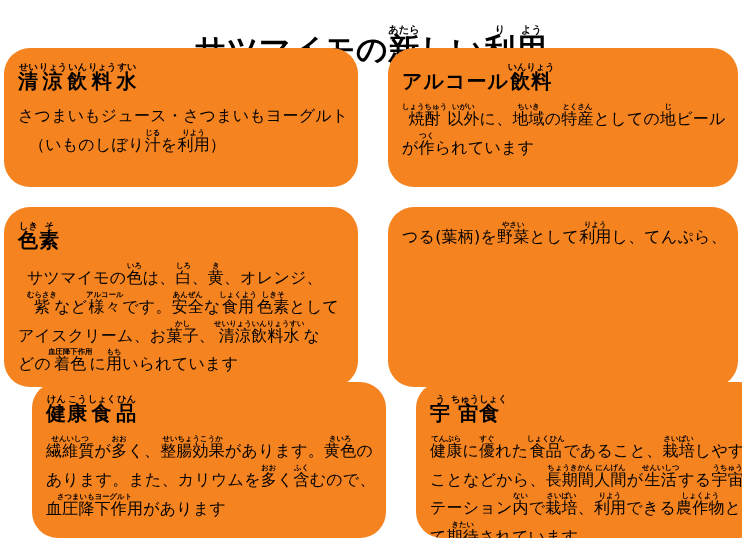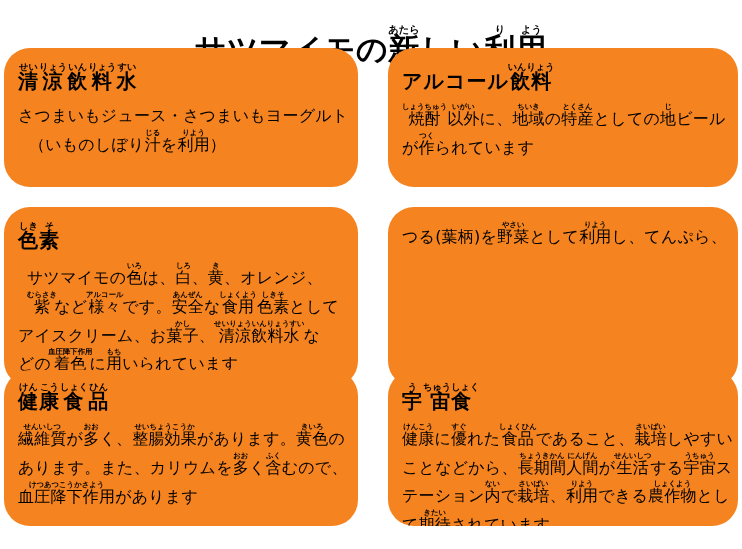--- a/index.html
+++ b/index.html
@@ -70,21 +70,21 @@
     color: #000000;
     box-sizing: border-box;
     overflow: hidden;
   }
 
   
   .col-left  { left: 0px;   width: 354px; }
   .col-right { left: 384px; width: 350px; }
   .row-1 { top: 0px;   height: 139px; }
   .row-2 { top: 159px; height: 180px; }
-  .row-3 { top: 322px; height: 156px; }
+  .row-3 { top: 334px; height: 156px; margin-left: 28px; }
 
   .card-inner {
     padding: 14px 10px 10px 14px;
   }
   .card-heading {
     font-size: 20px;
     font-weight: 700;
     line-height: 1.18;
     margin: 0 0 9px 0;
     letter-spacing: 1px;
@@ -157,30 +157,30 @@
         </div>
     </div>
   </section>
 
   <section class="card card-5 col-left row-3">
     <div class="card-inner">
       <h2 class="card-heading"><ruby>健<rt>けん</rt></ruby><ruby>康<rt>こう</rt></ruby><ruby>食<rt>しょく</rt></ruby><ruby>品<rt>ひん</rt></ruby></h2>
       <div class="card-body">
           <span class="body-line"><ruby>繊維質<rt>せんいしつ</rt></ruby>が<ruby>多<rt>おお</rt></ruby>く、<ruby>整腸効果<rt>せいちょうこうか</rt></ruby>があります。<ruby>黄色<rt>きいろ</rt></ruby>の</span>
           <span class="body-line">あります。また、カリウムを<ruby>多<rt>おお</rt></ruby>く<ruby>含<rt>ふく</rt></ruby>むので、</span>
-          <span class="body-line"><ruby>血圧降下作用<rt>けつあつこうかさよう</rt></ruby>があります</span>
+          <span class="body-line"><ruby>血圧降下作用<rt>さつまいもヨーグルト</rt></ruby>があります</span>
         </div>
     </div>
   </section>
 
   <section class="card card-6 col-right row-3">
     <div class="card-inner">
       <h2 class="card-heading"><ruby>宇<rt>う</rt></ruby><ruby>宙食<rt>ちゅうしょく</rt></ruby></h2>
       <div class="card-body">
-          <span class="body-line"><ruby>健康<rt>けんこう</rt></ruby>に<ruby>優<rt>すぐ</rt></ruby>れた<ruby>食品<rt>しょくひん</rt></ruby>であること、<ruby>栽培<rt>さいばい</rt></ruby>しやすい</span>
+          <span class="body-line"><ruby>健康<rt>てんぷら</rt></ruby>に<ruby>優<rt>すぐ</rt></ruby>れた<ruby>食品<rt>しょくひん</rt></ruby>であること、<ruby>栽培<rt>さいばい</rt></ruby>しやすい</span>
           <span class="body-line">ことなどから、<ruby>長期間<rt>ちょうきかん</rt></ruby><ruby>人間<rt>にんげん</rt></ruby>が<ruby>生活<rt>せんいしつ</rt></ruby>する<ruby>宇宙<rt>うちゅう</rt></ruby>ス</span>
           <span class="body-line">テーション<ruby>内<rt>ない</rt></ruby>で<ruby>栽培<rt>さいばい</rt></ruby>、<ruby>利用<rt>りよう</rt></ruby>できる<ruby>農作物<rt>しょくよう</rt></ruby>とし</span>
           <span class="body-line">て<ruby>期待<rt>きたい</rt></ruby>されています</span>
         </div>
     </div>
   </section>
 
 </div>
 
 </body></html>

